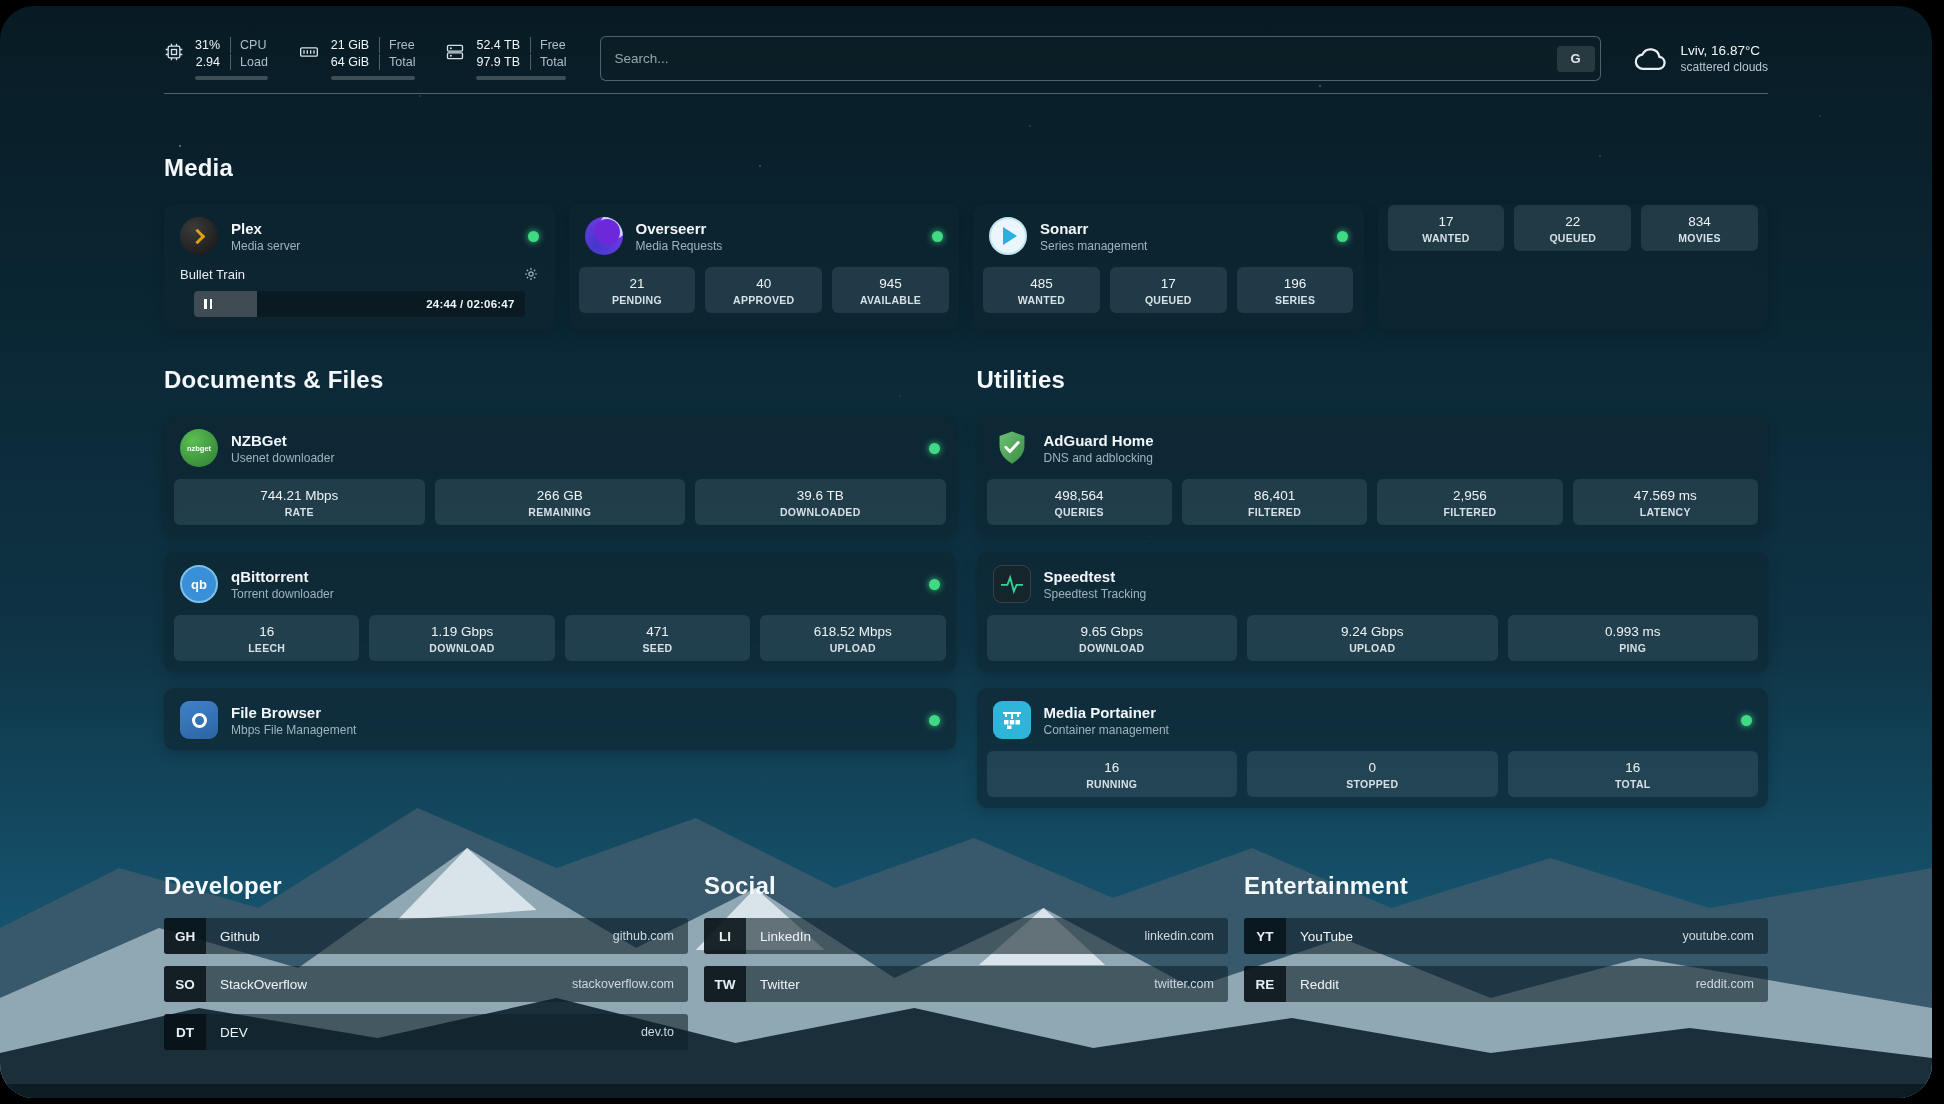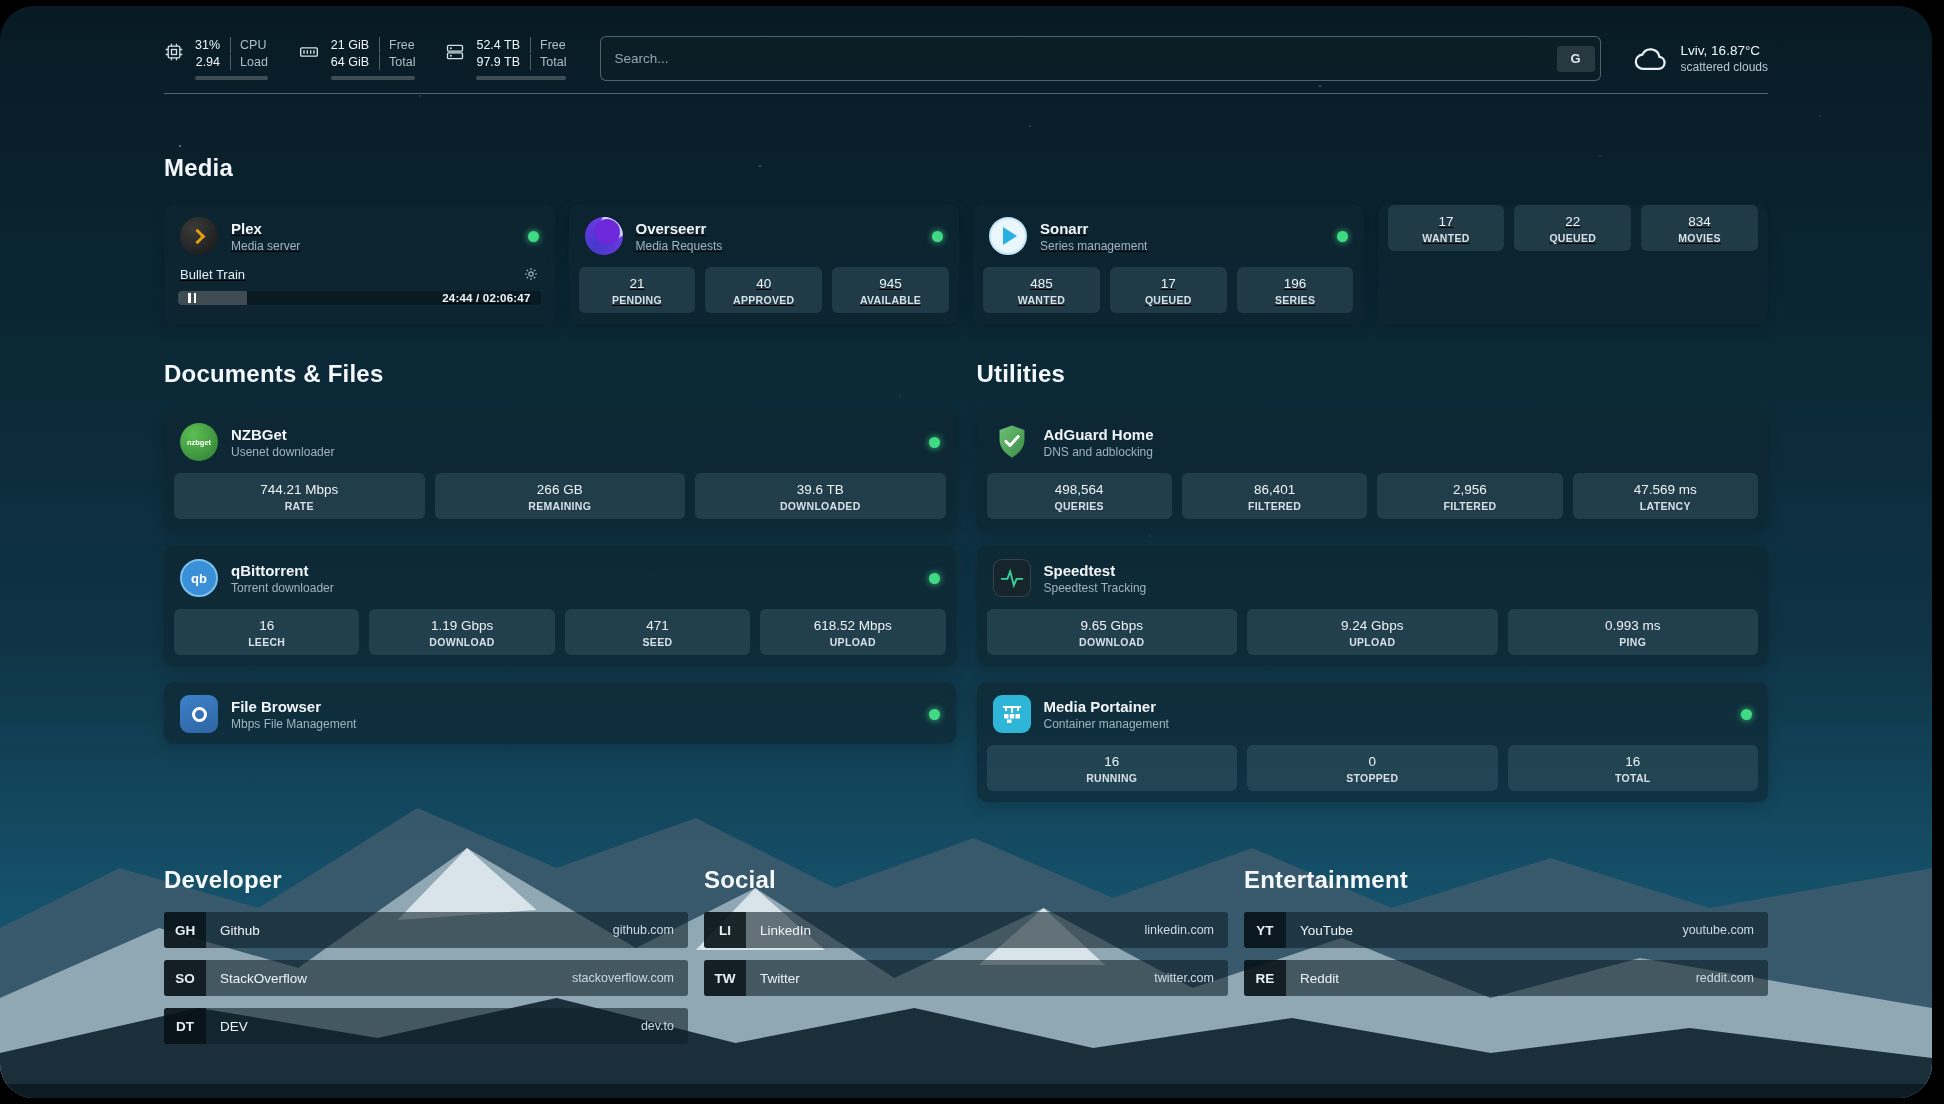--- a/index.html
+++ b/index.html
@@ -52,21 +52,21 @@
 
   .weather { display:flex; align-items:center; gap:12px; }
   .w-loc { font-size:13.5px; color:#f2f6f8; }
   .w-cond { font-size:12px; color:#b9c9d2; margin-top:2px; }
 
   .divider { height:1px; background:rgba(255,255,255,.3); margin-top:12px; }
 
   
   .section-title { font-size:24px; font-weight:700; color:#f4f8fa; letter-spacing:.2px; }
   .sec-media { margin-top:60px; }
-  .media-grid { display:grid; grid-template-columns:repeat(4,1fr); gap:14px; margin-top:22px;text-decoration:underline; }
+  .media-grid { display:grid; grid-template-columns:repeat(4,1fr); gap:14px; margin-top:22px; }
 
   .card { background:rgba(15,37,48,.62); border-radius:10px; overflow:hidden;
     box-shadow:0 4px 14px rgba(0,0,0,.18); backdrop-filter:blur(6px); }
   .card-head { display:flex; align-items:center; gap:13px; padding:13px 16px 11px; cursor:pointer; }
   .head-text { min-width:0; }
   .card-title { font-size:15px; font-weight:700; color:#f2f6f8; line-height:19px; white-space:nowrap; }
   .card-sub { font-size:12px; color:#9fb4bf; line-height:15px; margin-top:1px; white-space:nowrap; }
   .dot { width:11px; height:11px; border-radius:50%; margin-left:auto; flex:none;
     background:#40d984; box-shadow:0 0 7px rgba(64,217,132,.9); }
 
@@ -99,21 +99,21 @@
   .icon-qb { border-radius:50%; background:#3a8fd9; border:2px solid #7cc0ec;
     color:#fff; font-size:13px; font-weight:700; }
   .icon-fb { border-radius:9px; background:linear-gradient(160deg,#3d82c9,#2e64a3); }
   .icon-fb i { width:15px; height:15px; border:3.5px solid #fff; border-radius:50%; display:block; }
   .icon-speedtest { border-radius:9px; background:#16242c; border:1px solid rgba(255,255,255,.14); }
   .icon-portainer { border-radius:9px; background:#2fb5d8; }
 
   
   .plex-track { display:flex; align-items:center; justify-content:space-between; padding:0 16px; }
   .track-name { font-size:13px; color:#e8eef2; }
-  .plex-progress { position:relative; margin:9px 14px 13px; height:14px; border-radius:4px;
+  .plex-progress { position:relative; margin:9px 30px 13px; height:26px; border-radius:4px;
     background:rgba(7,18,24,.55); display:flex; align-items:center; overflow:hidden; cursor:pointer; }
   .plex-fill { position:absolute; left:0; top:0; bottom:0; background:rgba(255,255,255,.22); }
   .pause { position:relative; display:flex; gap:3px; padding:0 10px; cursor:pointer; }
   .pause i { width:2.5px; height:10px; background:#fff; display:block; }
   .plex-time { position:relative; margin-left:auto; padding-right:10px; font-size:11.5px;
     font-weight:700; color:#f0f5f8; letter-spacing:.2px; }
 
   
   .two-col { display:grid; grid-template-columns:1fr 1fr; gap:21px; margin-top:36px; }
   .col .section-title { margin-bottom:22px; }

